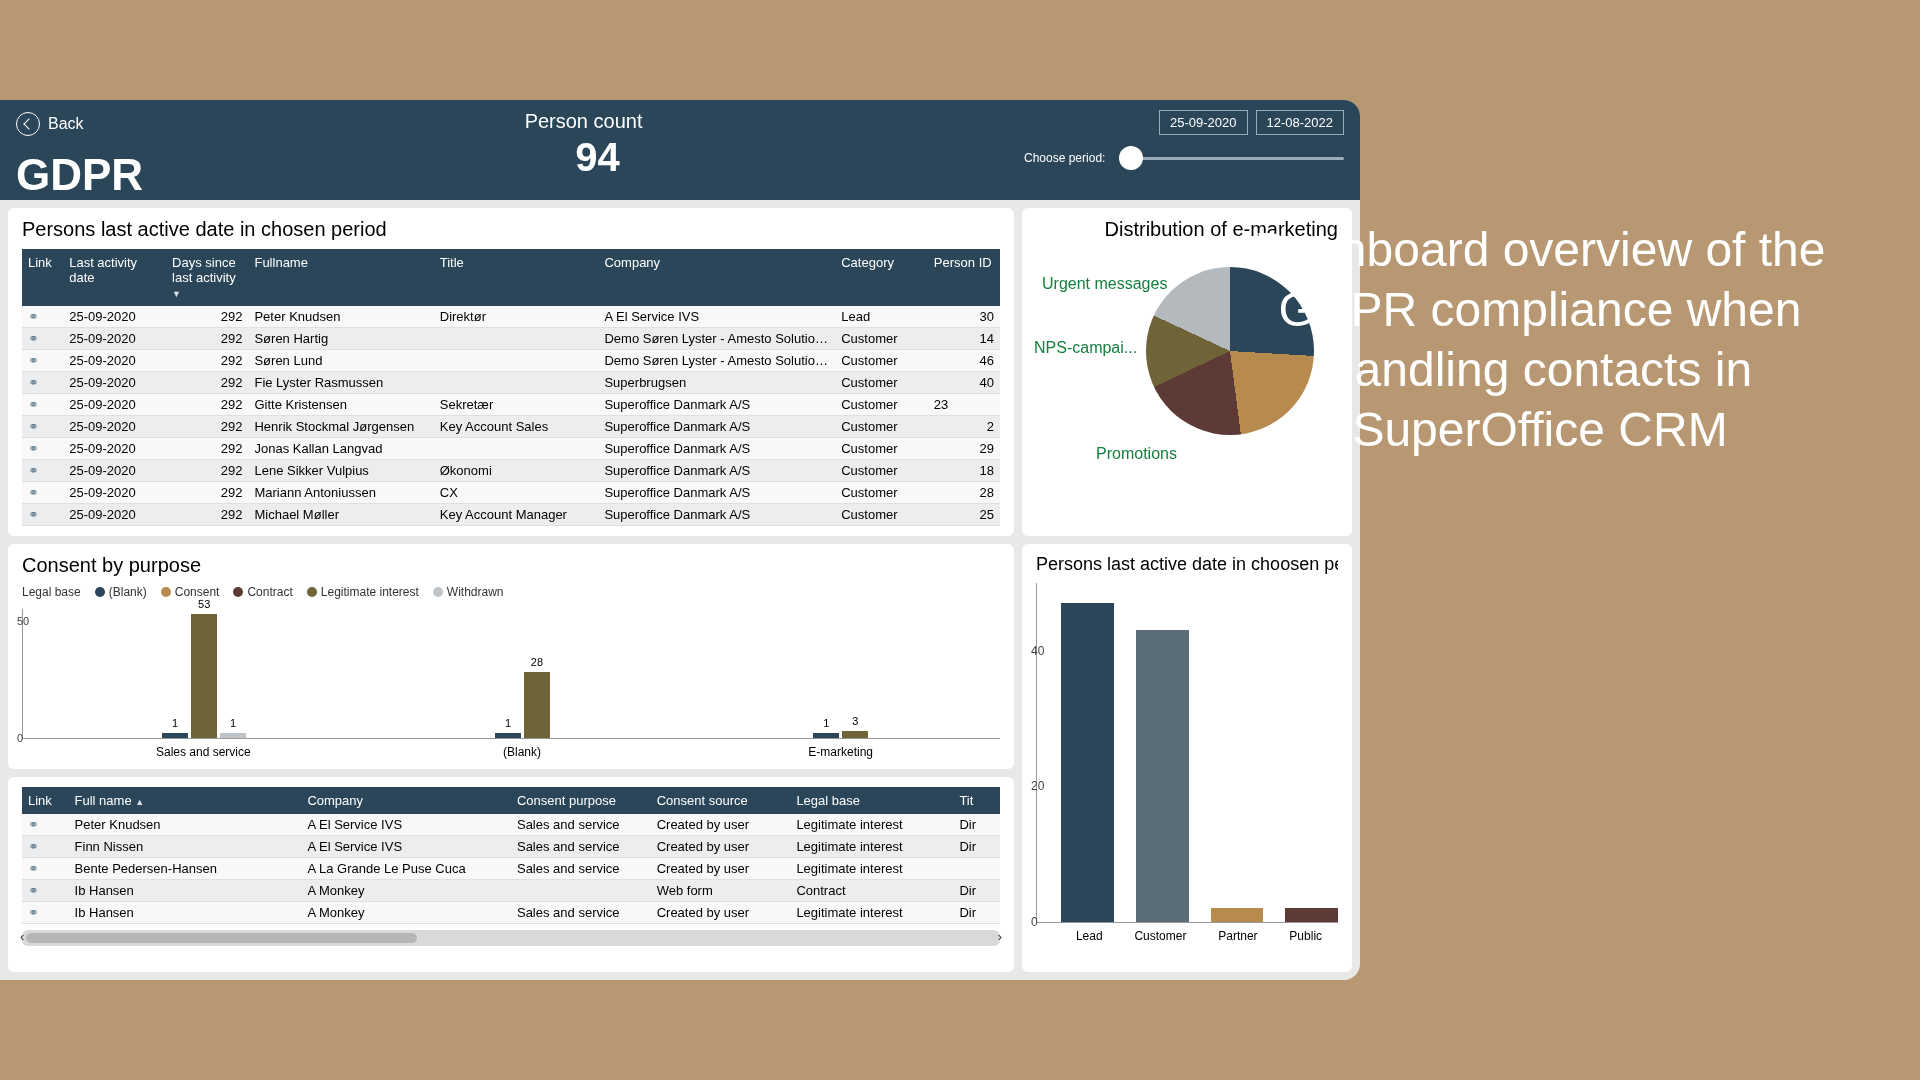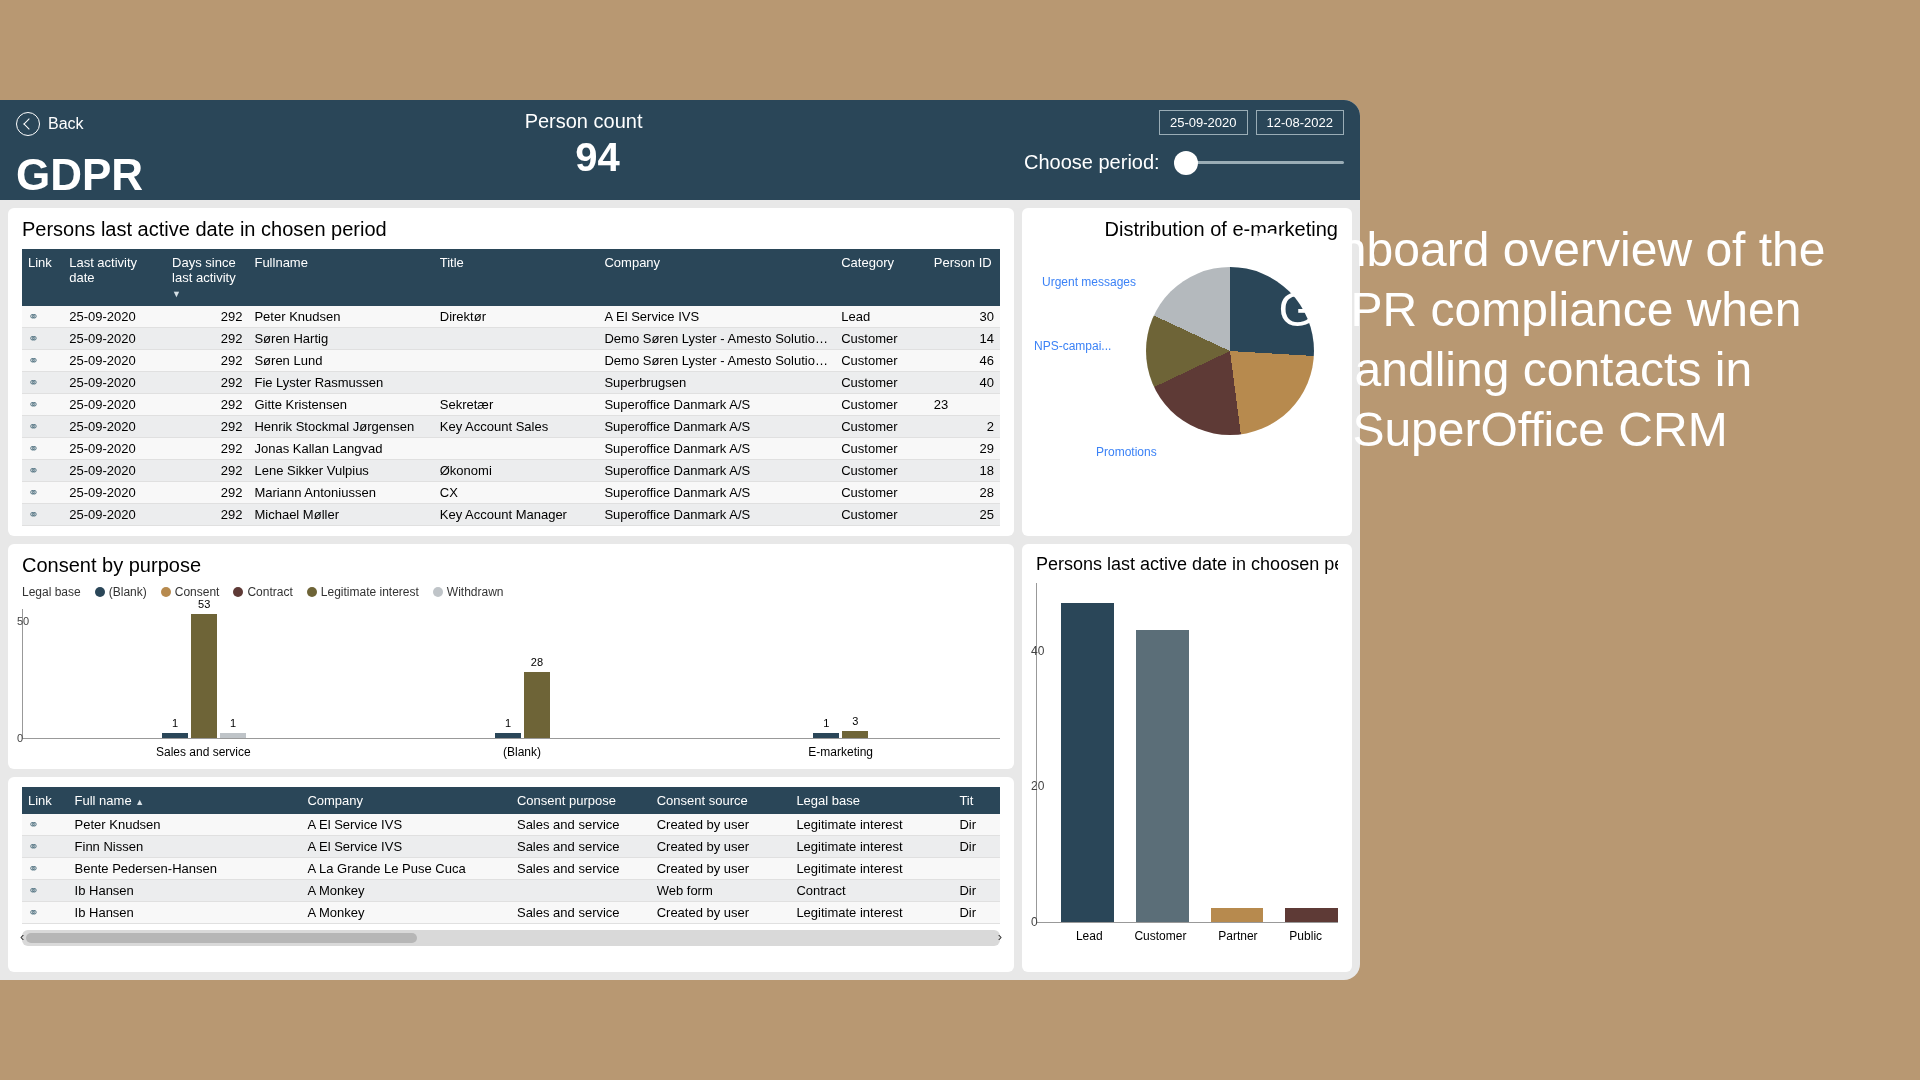--- a/index.html
+++ b/index.html
@@ -11,21 +11,21 @@
 .back-arrow { width: 8px; height: 8px; border-left: 1.5px solid #fff; border-bottom: 1.5px solid #fff; transform: rotate(45deg); margin-left: 2px; }
 .header-left { display: flex; flex-direction: column; gap: 14px; }
 .title-gdpr { font-size: 44px; font-weight: 600; }
 .header-center { flex: 1; text-align: center; display: flex; flex-direction: column; align-items: center; gap: 2px; }
 .person-count-label { font-size: 20px; }
 .person-count-val { font-size: 40px; font-weight: 600; margin-left: 28px; }
 .header-right { display: flex; flex-direction: column; align-items: flex-end; gap: 16px; min-width: 320px; }
 .date-boxes { display: flex; gap: 8px; }
 .date-box { border: 1px solid #9aadb6; padding: 4px 10px; font-size: 13px; }
 .period-row { display: flex; align-items: center; gap: 18px; width: 100%; }
-.period-label { font-size: 20px; }
+.period-label { font-size: 12px; }
 .slider-track { flex: 1; height: 3px; background: #9aadb6; position: relative; border-radius: 2px; }
 .slider-thumb { position: absolute; left: 0; top: 50%; transform: translate(-4px,-50%); width: 24px; height: 24px; background: #fff; border-radius: 50%; }
 
 .content { flex: 1; display: grid; grid-template-columns: 1fr 330px; grid-template-rows: auto auto 1fr; gap: 8px; padding: 8px; overflow: hidden; }
 .panel { background: #fff; border-radius: 6px; padding: 10px 14px; }
 .panel-title { font-size: 20px; margin-bottom: 8px; }
 
 .panel-persons { grid-column: 1; grid-row: 1; }
 .panel-pie    { grid-column: 2; grid-row: 1; text-align: right; }
 .panel-consent{ grid-column: 1; grid-row: 2; }
@@ -52,21 +52,21 @@
 .xlabels span { flex: 1; text-align: center; font-size: 12px; padding-top: 6px; }
 
 .barchart { height: 340px; display: flex; align-items: flex-end; border-left: 1px solid #999; border-bottom: 1px solid #999; position: relative; padding-left: 24px; gap: 22px; justify-content: space-around; }
 .barchart .ytick { position: absolute; left: -6px; font-size: 12px; color: #444; transform: translateY(50%); }
 .vbar { width: 56px; }
 .bar-xlabels { display: flex; justify-content: space-around; padding-left: 24px; }
 .bar-xlabels span { font-size: 12px; padding-top: 6px; }
 
 .pie-wrap { position: relative; height: 220px; }
 .pie { width: 168px; height: 168px; border-radius: 50%; position: absolute; left: 110px; top: 18px; }
-.pie-label { position: absolute; font-size: 12px; color: #3b82f6; }
+.pie-label { position: absolute; font-size: 16px; color: #15803d; }
 
 .scroll-fake { height: 16px; background: #d9d9d9; border-radius: 6px; margin-top: 6px; position: relative; }
 .scroll-fake::before { content: ""; position: absolute; left: 4px; top: 3px; width: 40%; height: 10px; background: #b6b6b6; border-radius: 5px; }
 .scroll-fake .chev { position: absolute; top: -1px; font-size: 13px; color: #333; }
 .scroll-fake .chev.l { left: -2px; }
 .scroll-fake .chev.r { right: -2px; }
 
 .sort-ind { font-size: 9px; color: #d6e0e6; }
 
 .caption { position: absolute; right: 80px; top: 220px; width: 600px; color: #fff; font-family: "Segoe UI Light", "Segoe UI", Arial, sans-serif; font-size: 48px; line-height: 1.25; text-align: center; font-weight: 300; }

